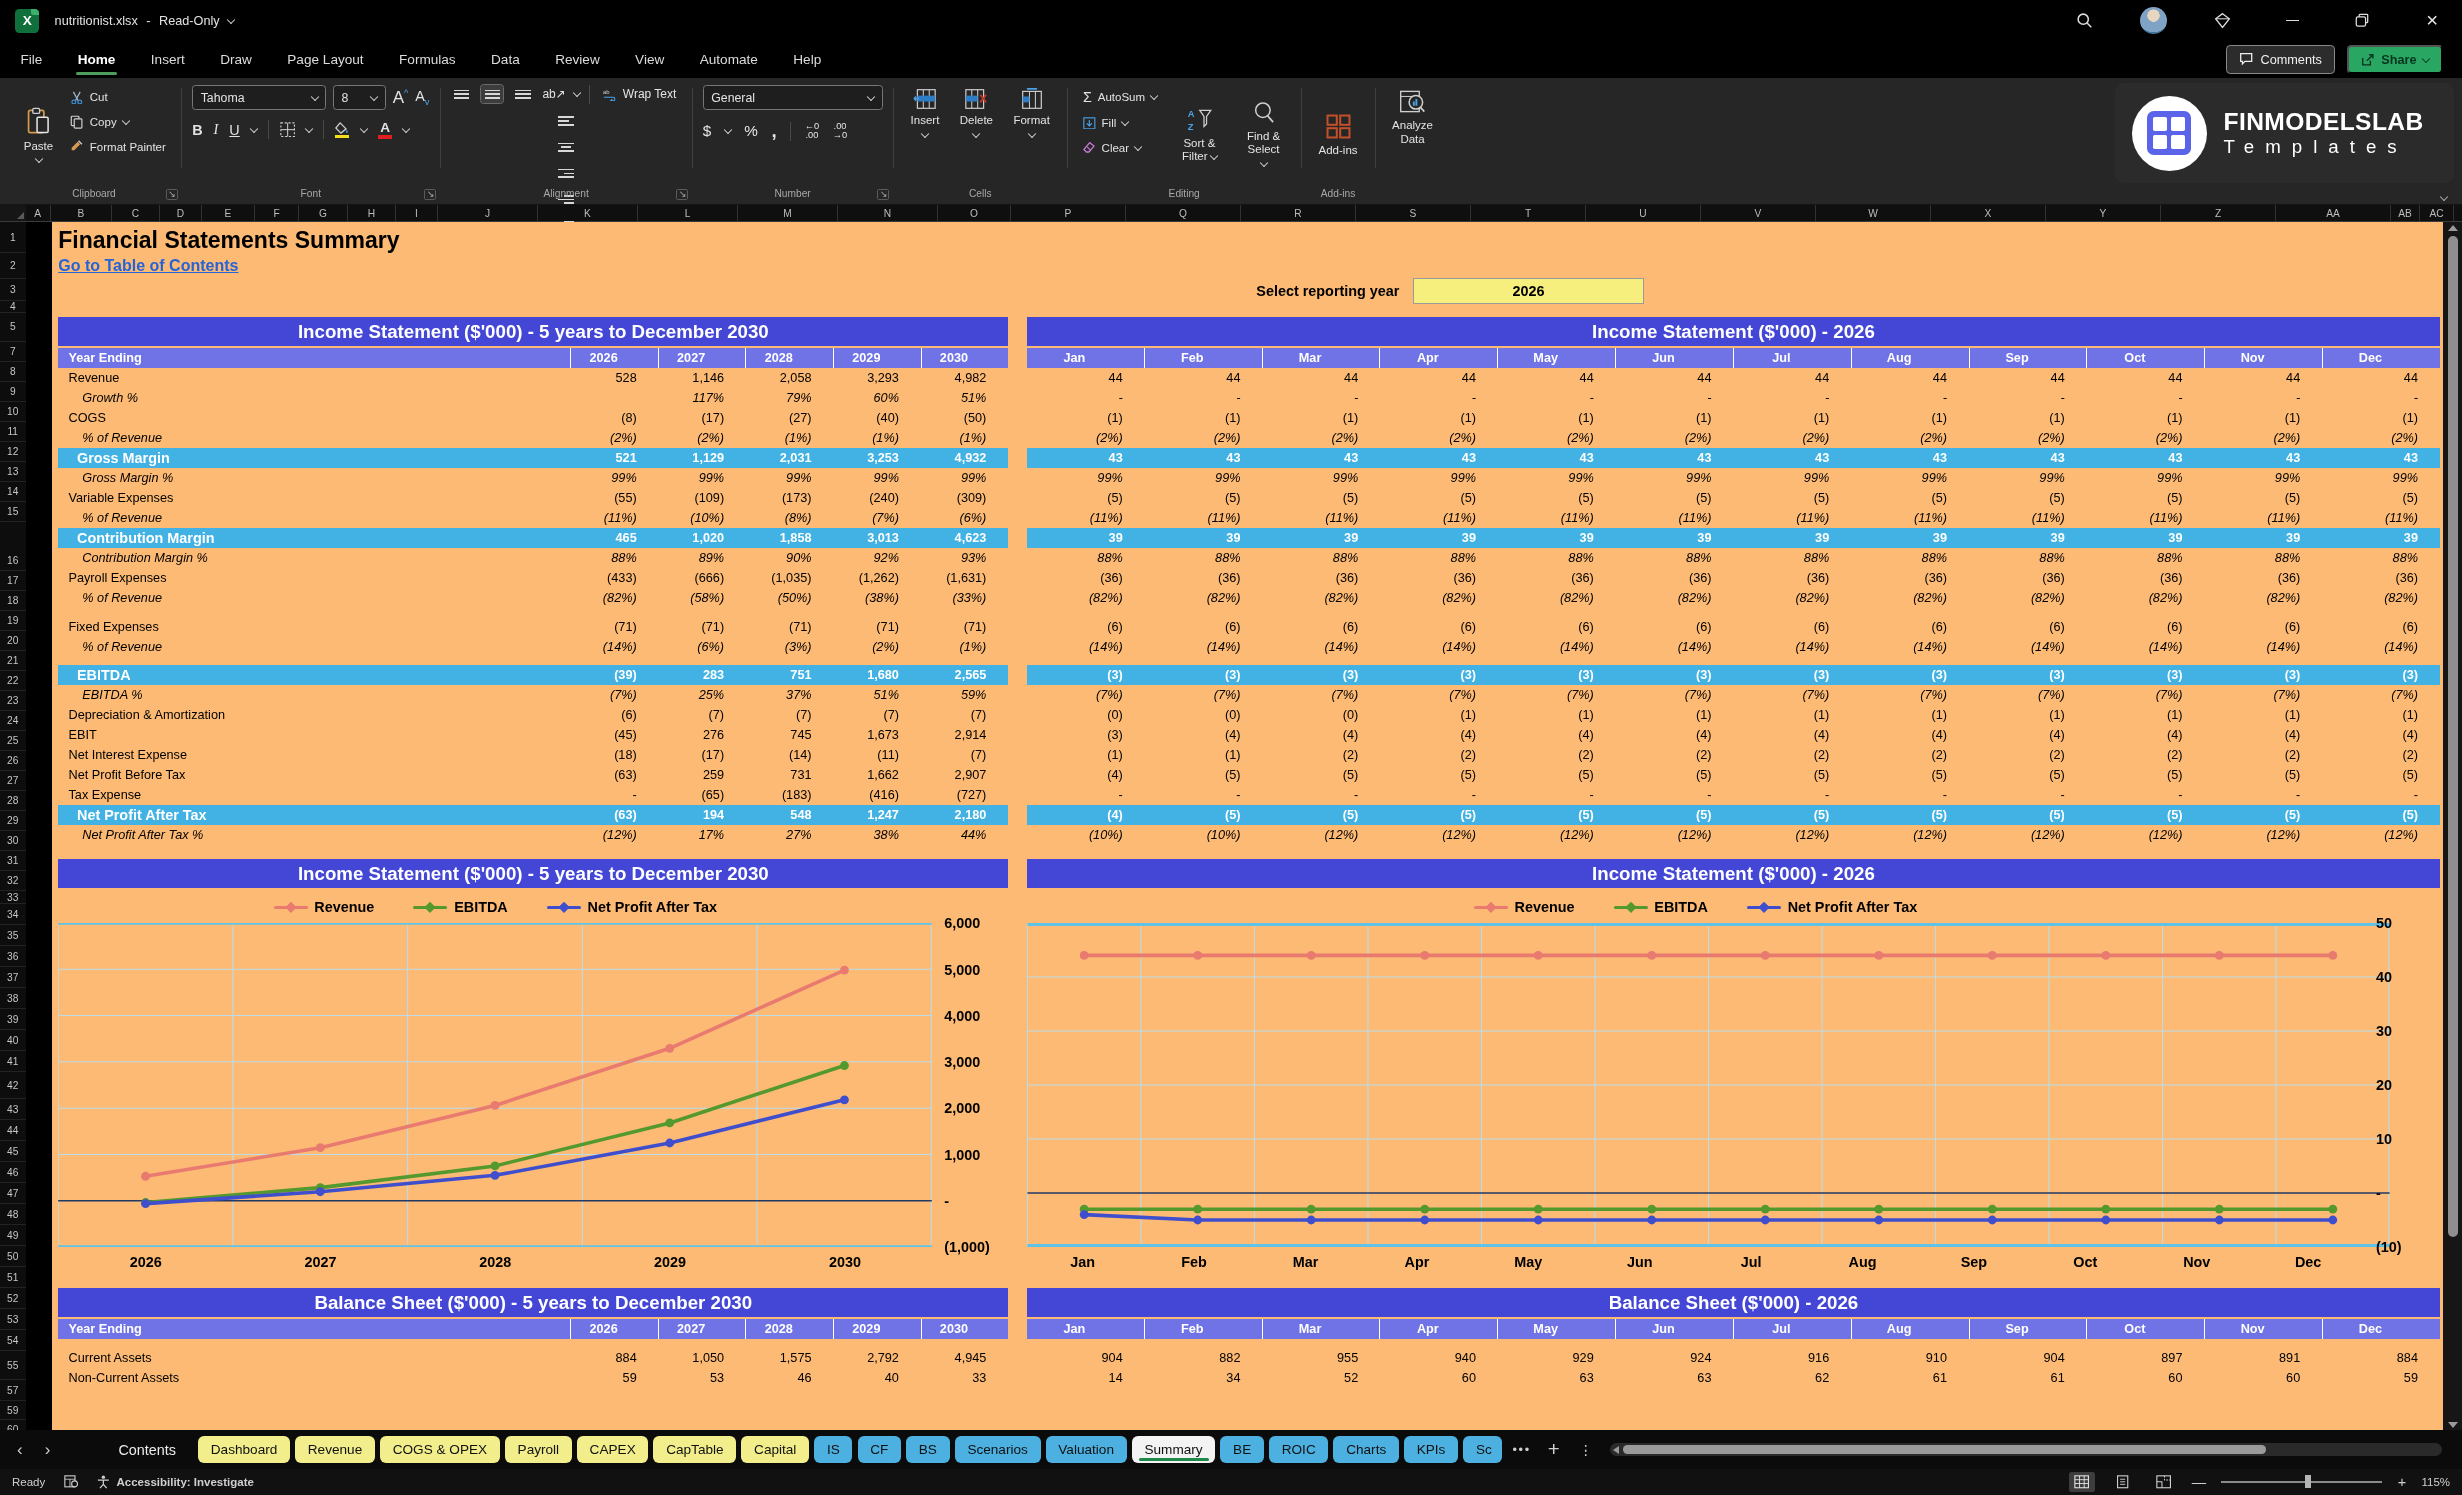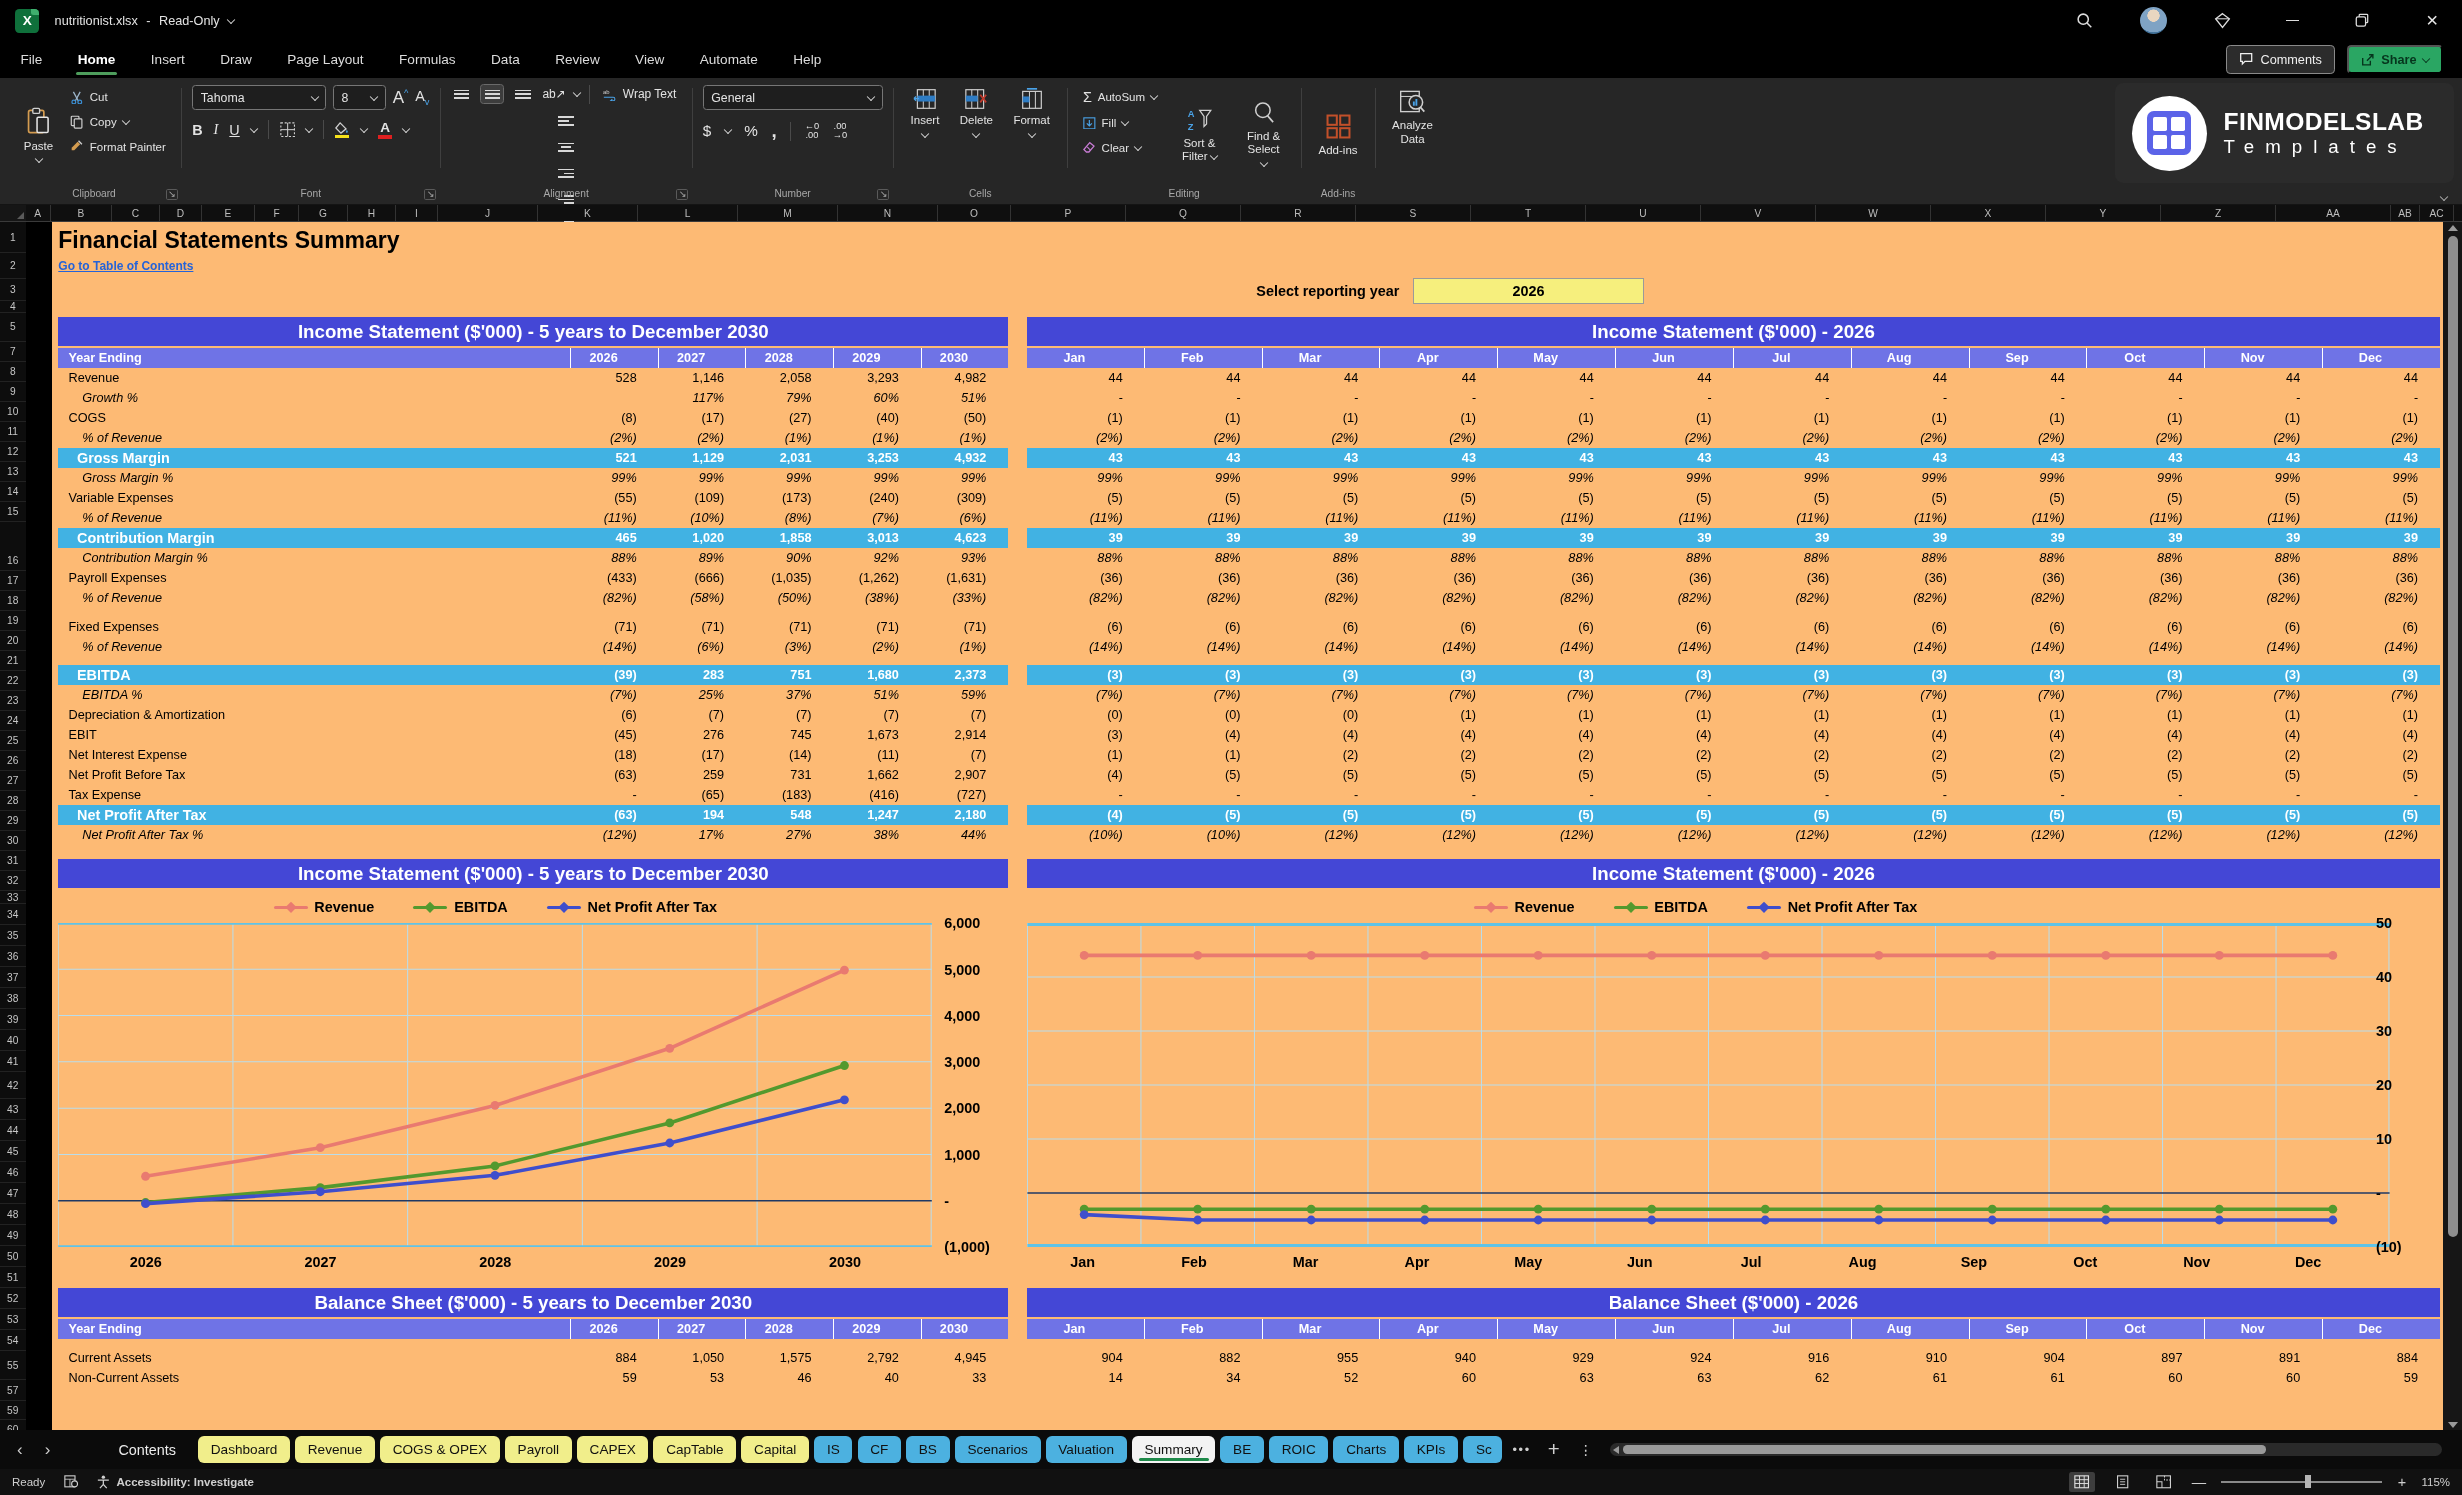--- a/index.html
+++ b/index.html
@@ -68,21 +68,21 @@
   .rn { color:#c6c6c6; font-size:10.2px; display:flex; align-items:center; justify-content:center; border-bottom:0.8px solid #222; flex:0 0 auto; }
   .canvas { flex:1; background:#fdba74; color:#000; position:relative; overflow:hidden; padding:3.4px 0 0 6.8px;margin-left:26px; }
   .vscroll { width:18.7px; background:#161616; display:flex; flex-direction:column; align-items:center; padding:2.5px 0; }
   .vthumb { width:10.2px; background:#8f8f8f; border-radius:5.1px; flex:0 0 1001px; margin-top:5.1px; }
   .arrow-up { width:0; height:0; border-left:5.1px solid transparent; border-right:5.1px solid transparent; border-bottom:6.8px solid #9a9a9a; }
   .arrow-dn { width:0; height:0; border-left:5.1px solid transparent; border-right:5.1px solid transparent; border-top:6.8px solid #9a9a9a; margin-top:auto; }
 
   .hdr-area { height:92px; position:relative; }
   .sh-title { font-size:23px; font-weight:bold; line-height:31px; }
   .sh-company { font-size:18px; font-weight:bold; line-height:25.5px; }
-  .sh-link { font-size:12px; font-weight:bold; color:#2563d9; text-decoration:underline; line-height:20.4px; display:inline-block; }
+  .sh-link { font-size:16px; font-weight:bold; color:#2563d9; text-decoration:underline; line-height:20.4px; display:inline-block; }
   .year-select { position:absolute; left:1198px; top:53px; display:flex; align-items:center; gap:13.6px; }
   .year-select .lab { font-size:14.4px; font-weight:bold; }
   .year-box { width:231px; height:25.5px; background:#f6ef7d; border:0.8px solid #9a9a9a; display:flex; align-items:center; justify-content:center; font-size:14.4px; font-weight:bold; }
 
   .cols2 { display:flex; gap:18.7px; margin-right:3.4px; }
   .lcol { flex:0 0 950px; }
   .rcol { flex:1; min-width:0; }
 
   .band { height:29px; background:#4447d6; color:#fff; font-weight:bold; font-size:18.7px; display:flex; align-items:center; justify-content:center; }
   .tgrid { display:flex; flex-direction:column; }
@@ -784,21 +784,21 @@
                 <div class="tc">(2%)</div>
                 <div class="tc">(1%)</div>
               </div>
               <div class="trow rn-sp"></div>
               <div class="trow rn-h">
                 <div class="tc lbl">EBITDA</div>
                 <div class="tc">(39)</div>
                 <div class="tc">283</div>
                 <div class="tc">751</div>
                 <div class="tc">1,680</div>
-                <div class="tc">2,373</div>
+                <div class="tc">2,565</div>
               </div>
               <div class="trow rn-p">
                 <div class="tc lbl">EBITDA %</div>
                 <div class="tc">(7%)</div>
                 <div class="tc">25%</div>
                 <div class="tc">37%</div>
                 <div class="tc">51%</div>
                 <div class="tc">59%</div>
               </div>
               <div class="trow rn-n">

